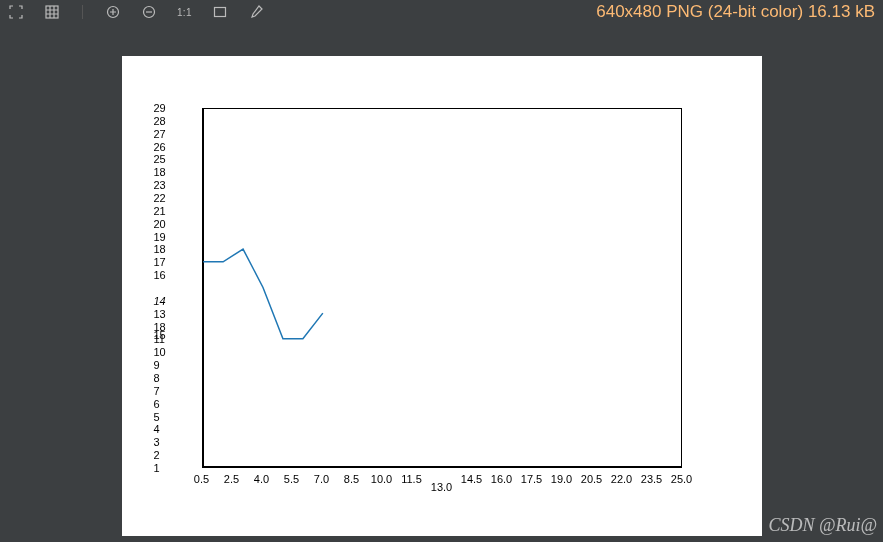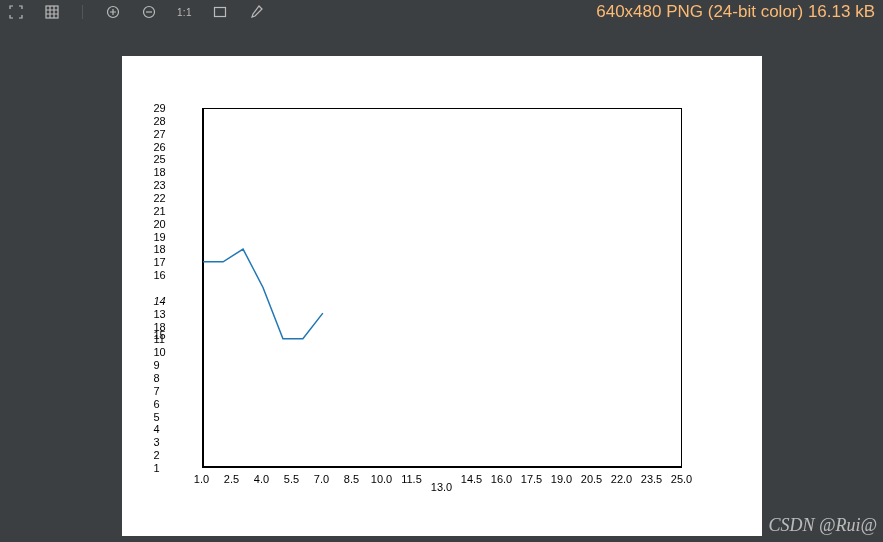--- a/index.html
+++ b/index.html
@@ -211,21 +211,21 @@
         <div class="y-tick" style="top: 12.8571px;">28</div>
         <div class="y-tick" style="top: 0px;">29</div>
       </div>
     <div class="plot-area">
       <div class="plot-frame"></div>
       <svg class="chart-svg" id="chart-svg" viewBox="0 0 480 360">
           <polyline points="0,154.2857142857143 20,154.2857142857143 40,141.42857142857144 60,180 80,231.42857142857142 100,231.42857142857142 120,205.71428571428572" fill="none" stroke="#1f77b4" stroke-width="1.5"></polyline>
         </svg>
     </div>
     <div class="x-ticks" id="x-ticks">
-        <div class="x-tick" style="left: 0px;">1.0</div>
+        <div class="x-tick" style="left: 0px;">0.5</div>
         <div class="x-tick" style="left: 30px;">2.5</div>
         <div class="x-tick" style="left: 60px;">4.0</div>
         <div class="x-tick" style="left: 90px;">5.5</div>
         <div class="x-tick" style="left: 120px;">7.0</div>
         <div class="x-tick" style="left: 150px;">8.5</div>
         <div class="x-tick" style="left: 180px;">10.0</div>
         <div class="x-tick" style="left: 210px;">11.5</div>
         <div class="x-tick" style="left: 240px; margin-top: 8px;">13.0</div>
         <div class="x-tick" style="left: 270px;">14.5</div>
         <div class="x-tick" style="left: 300px;">16.0</div>

